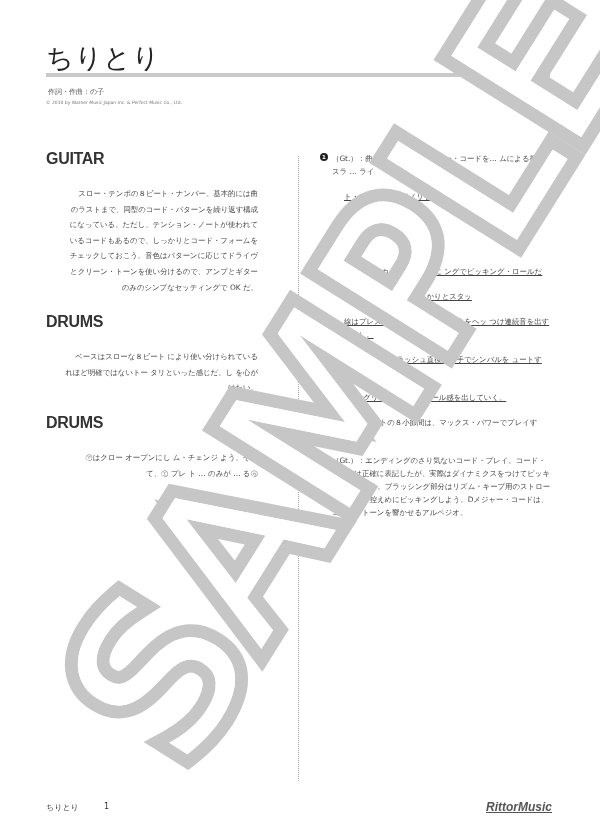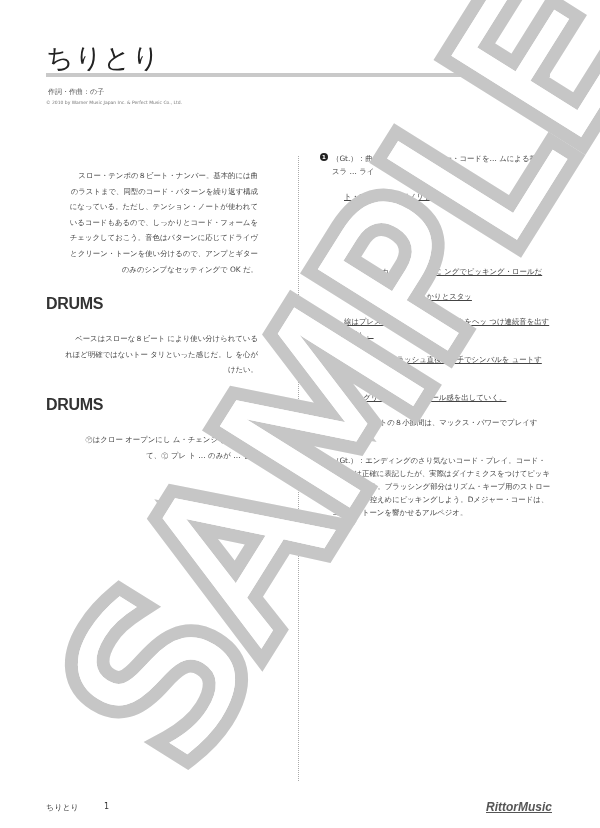--- a/index.html
+++ b/index.html
@@ -44,20 +44,21 @@
 </head>
 <body>
 
 <div class="title">ちりとり</div>
 <div class="title-rule"></div>
 <div class="credits">作詞・作曲：の子</div>
 <div class="copyright">© 2010 by Warner Music Japan Inc. &amp; Perfect Music Co., Ltd.</div>
 
 <div class="col-left">
   <div class="section">
+    <h2>GUITAR</h2>
     <p>スロー・テンポの８ビート・ナンバー。基本的には曲のラストまで、同型のコード・パターンを繰り返す構成になっている。ただし、テンション・ノートが使われているコードもあるので、しっかりとコード・フォームをチェックしておこう。音色はパターンに応じてドライヴとクリーン・トーンを使い分けるので、アンプとギターのみのシンプなセッティングで OK だ。</p>
   </div>
   <div class="section">
     <h2>DRUMS</h2>
     <p>ベースはスローな８ビート により使い分けられている れほど明確ではないトー タリといった感じだ。し を心がけたい。</p>
   </div>
   <div class="section">
     <h2>DRUMS</h2>
     <p>㋐はクロー オープンにし ム・チェンジ よう。そして、㋓ プレ ト … のみが … る㋕</p>
   </div>

